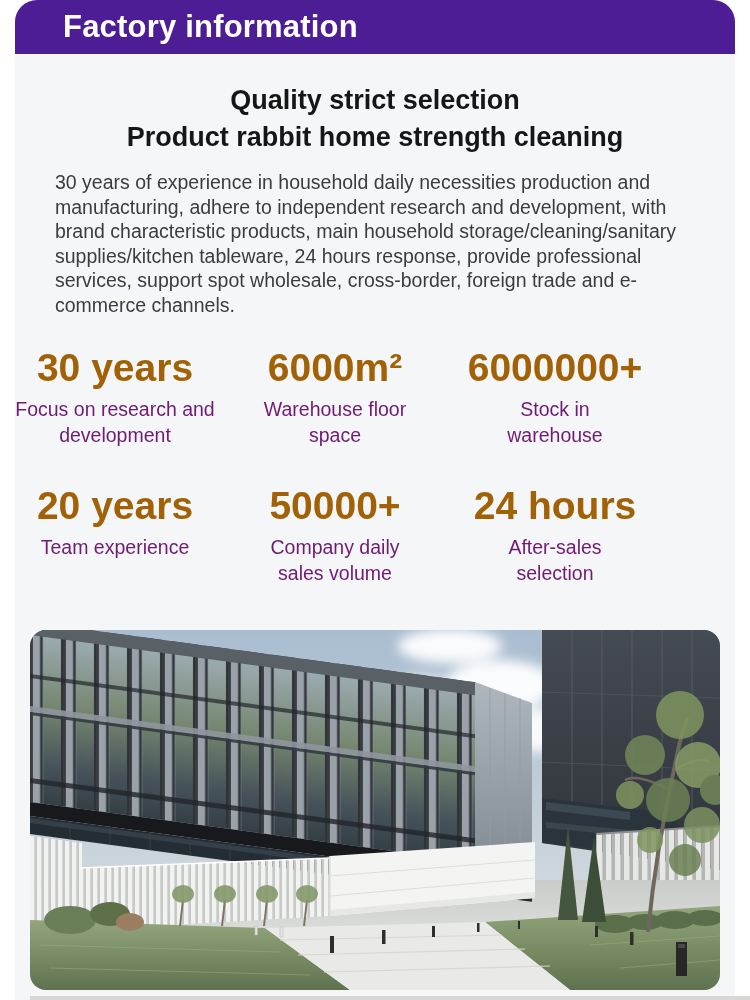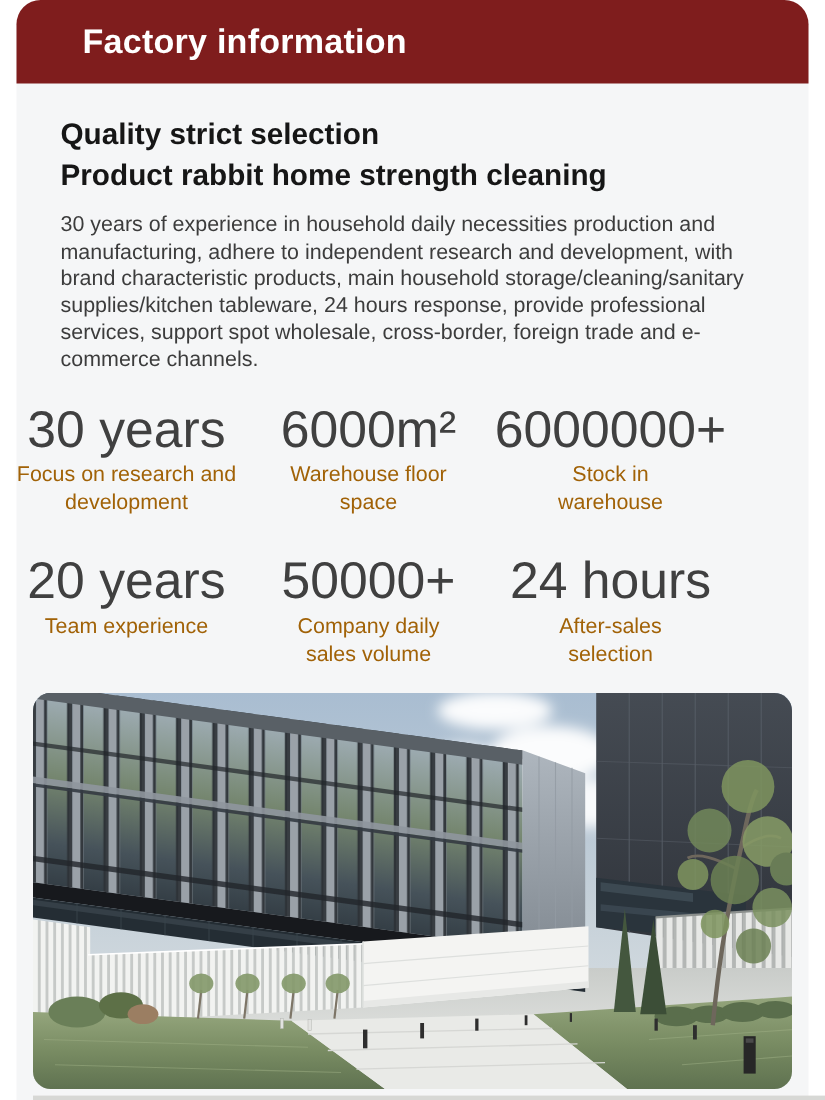--- a/index.html
+++ b/index.html
@@ -7,44 +7,44 @@
     width:750px;height:1000px;position:relative;overflow:hidden;
     background:#ffffff;
     font-family:"Liberation Sans","DejaVu Sans",sans-serif;
     -webkit-font-smoothing:antialiased;
   }
   .card{
     position:absolute;left:15px;top:0;width:720px;height:1000px;
     background:#f5f6f7;border-radius:22px 22px 0 0;
   }
   .header{
-    height:76px;background:#7f1d1d;border-radius:22px 22px 0 0;
-    display:flex;align-items:center;padding-left:60px;box-sizing:border-box;
+    height:54px;background:#4c1d95;border-radius:22px 22px 0 0;
+    display:flex;align-items:center;padding-left:48px;box-sizing:border-box;
   }
   .header-title{
     color:#ffffff;font-size:31px;font-weight:bold;letter-spacing:.2px;
   }
   .content{padding:0 40px;}
   .heading{
-    margin-top:28px;font-size:27px;font-weight:bold;color:#161616;line-height:37px;
+    margin-top:28px;font-size:27px;font-weight:bold;color:#161616;line-height:37px;text-align:center;
   }
   .desc{
     margin-top:14px;width:650px;font-size:19.5px;line-height:24.6px;color:#3c3c3c;
   }
   .stats{
     margin-top:27px;margin-left:-10px;
     display:grid;grid-template-columns:repeat(3,220px);row-gap:35px;
     justify-items:center;text-align:center;
   }
   .stat{display:flex;flex-direction:column;align-items:center;}
   .stat-value{
-    font-size:47px;font-weight:normal;color:#404040;line-height:46px;white-space:nowrap;
+    font-size:39px;font-weight:bold;color:#a16207;line-height:46px;white-space:nowrap;
   }
   .stat-label{
-    margin-top:5px;font-size:19.5px;line-height:26px;color:#a16207;max-width:145px;
+    margin-top:5px;font-size:19.5px;line-height:26px;color:#701a75;max-width:145px;
   }
   .stat:nth-child(1) .stat-label,.stat:nth-child(4) .stat-label{max-width:218px;}
   .photo{
     position:absolute;left:15px;top:630px;width:690px;height:360px;
     border-radius:16px;overflow:hidden;background:#c3cfd9;
   }
   .photo svg{display:block;}
   .bottom-strip{
     position:absolute;left:15px;top:996px;width:720px;height:4px;background:#d7d8d5;
   }

